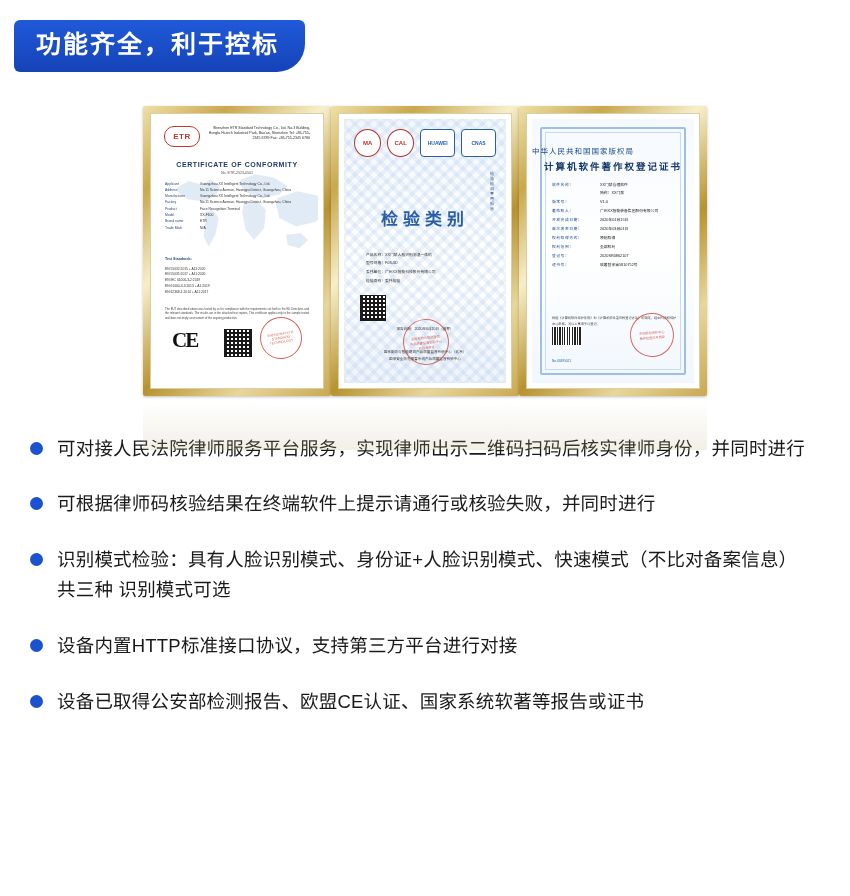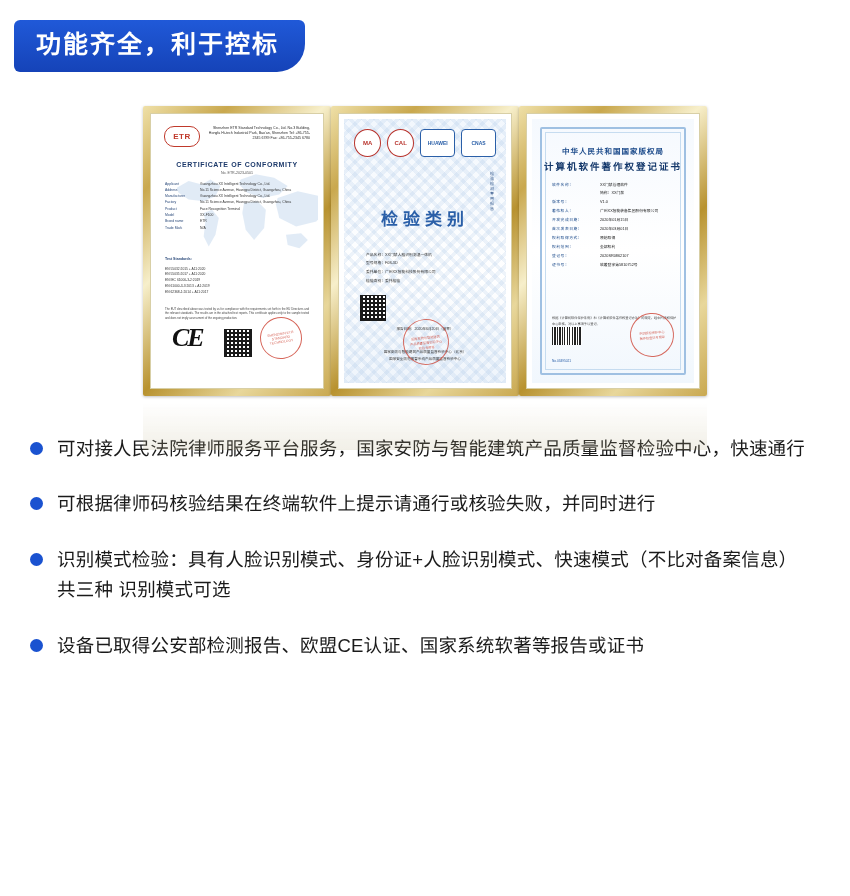--- a/index.html
+++ b/index.html
@@ -138,24 +138,23 @@
   .c1-std {
     position: absolute; left: 9px; top: 148px; right: 9px;
     font-size: 3.3px; line-height: 1.8; color: #333;
   }
   .c1-para {
     position: absolute; left: 9px; top: 188px; right: 9px;
     font-size: 2.8px; line-height: 1.7; color: #444; text-align: justify;
   }
   .c1-ce {
     position: absolute; left: 16px; bottom: 30px;
-    font-size: 26px; font-weight: bold; color: #111;
+    font-size: 21px; font-weight: bold; color: #111;
     letter-spacing: -2px;
     font-family: "Liberation Serif", serif;
-    font-style: italic;
   }
   .c1-qr {
     position: absolute; left: 68px; bottom: 26px;
     width: 26px; height: 26px;
   }
   .c1-stamp {
     position: absolute; right: 16px; bottom: 24px;
     width: 40px; height: 40px;
     border: 1.4px solid #cf4a3c;
     border-radius: 50%;
@@ -238,21 +237,21 @@
     border: 2px solid #9fc0e2;
     border-radius: 2px;
   }
   .c3-border:after {
     content: "";
     position: absolute; inset: 3px;
     border: 0.8px solid #c6dcf0;
   }
   .c3-h1 {
     position: absolute; left: 0; right: 0; top: 26px;
-    text-align: center; font-size: 7.5px; color: #1b4a8a; font-weight: bold;
+    text-align: left; font-size: 7.5px; color: #1b4a8a; font-weight: normal;
     letter-spacing: 1px;
   }
   .c3-h2 {
     position: absolute; left: 0; right: 0; top: 40px;
     text-align: center; font-size: 9.5px; color: #14386b; font-weight: bold;
     letter-spacing: 2px;
   }
   .c3-rows {
     position: absolute; left: 20px; top: 62px; right: 16px;
     font-size: 3.8px; line-height: 2.35; color: #222;
@@ -507,27 +506,31 @@
       </div>
     </div>
     <div class="reflection"></div>
   </div>
 
 </div>
 
 <div class="bullets">
   <div class="bullet-row">
     <div class="dot"></div>
-    <div class="btext">可对接人民法院律师服务平台服务，国家安防与智能建筑产品质量监督检验中心，快速通行</div>
+    <div class="btext">可对接人民法院律师服务平台服务，实现律师出示二维码扫码后核实律师身份，并同时进行</div>
   </div>
   <div class="bullet-row">
     <div class="dot"></div>
     <div class="btext">可根据律师码核验结果在终端软件上提示请通行或核验失败，并同时进行</div>
   </div>
   <div class="bullet-row">
     <div class="dot"></div>
     <div class="btext">识别模式检验：具有人脸识别模式、身份证+人脸识别模式、快速模式（不比对备案信息）共三种    识别模式可选</div>
   </div>
   <div class="bullet-row">
     <div class="dot"></div>
+    <div class="btext">设备内置HTTP标准接口协议，支持第三方平台进行对接</div>
+  </div>
+  <div class="bullet-row">
+    <div class="dot"></div>
     <div class="btext">设备已取得公安部检测报告、欧盟CE认证、国家系统软著等报告或证书</div>
   </div>
 </div>
 
 </body></html>

